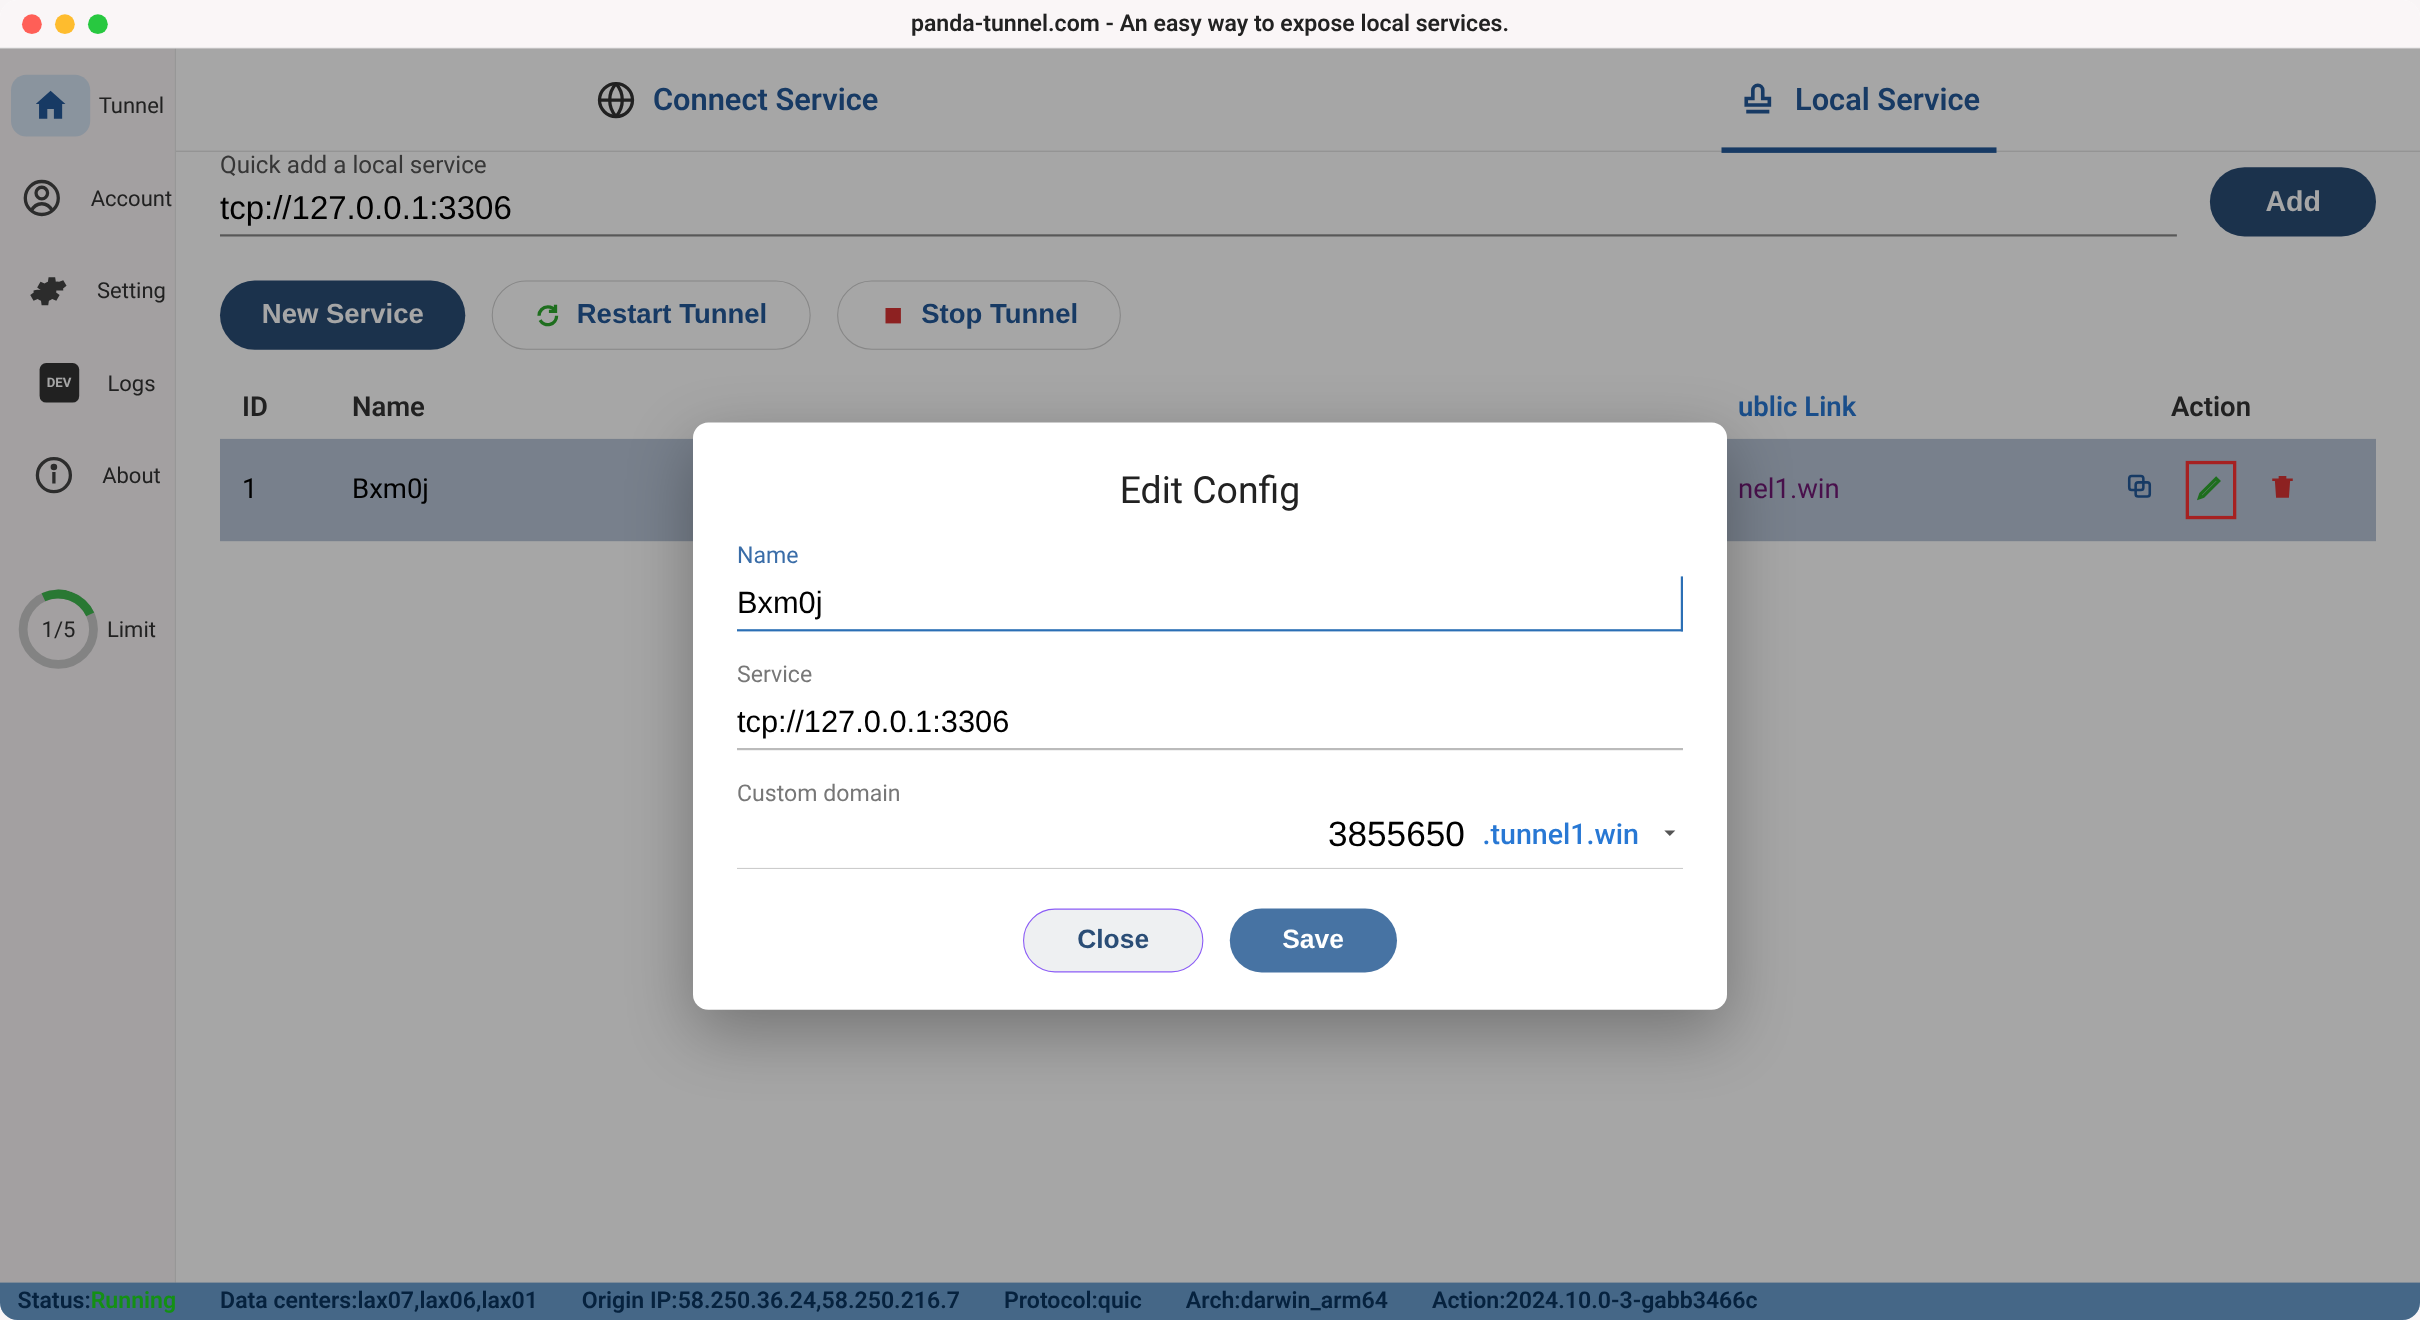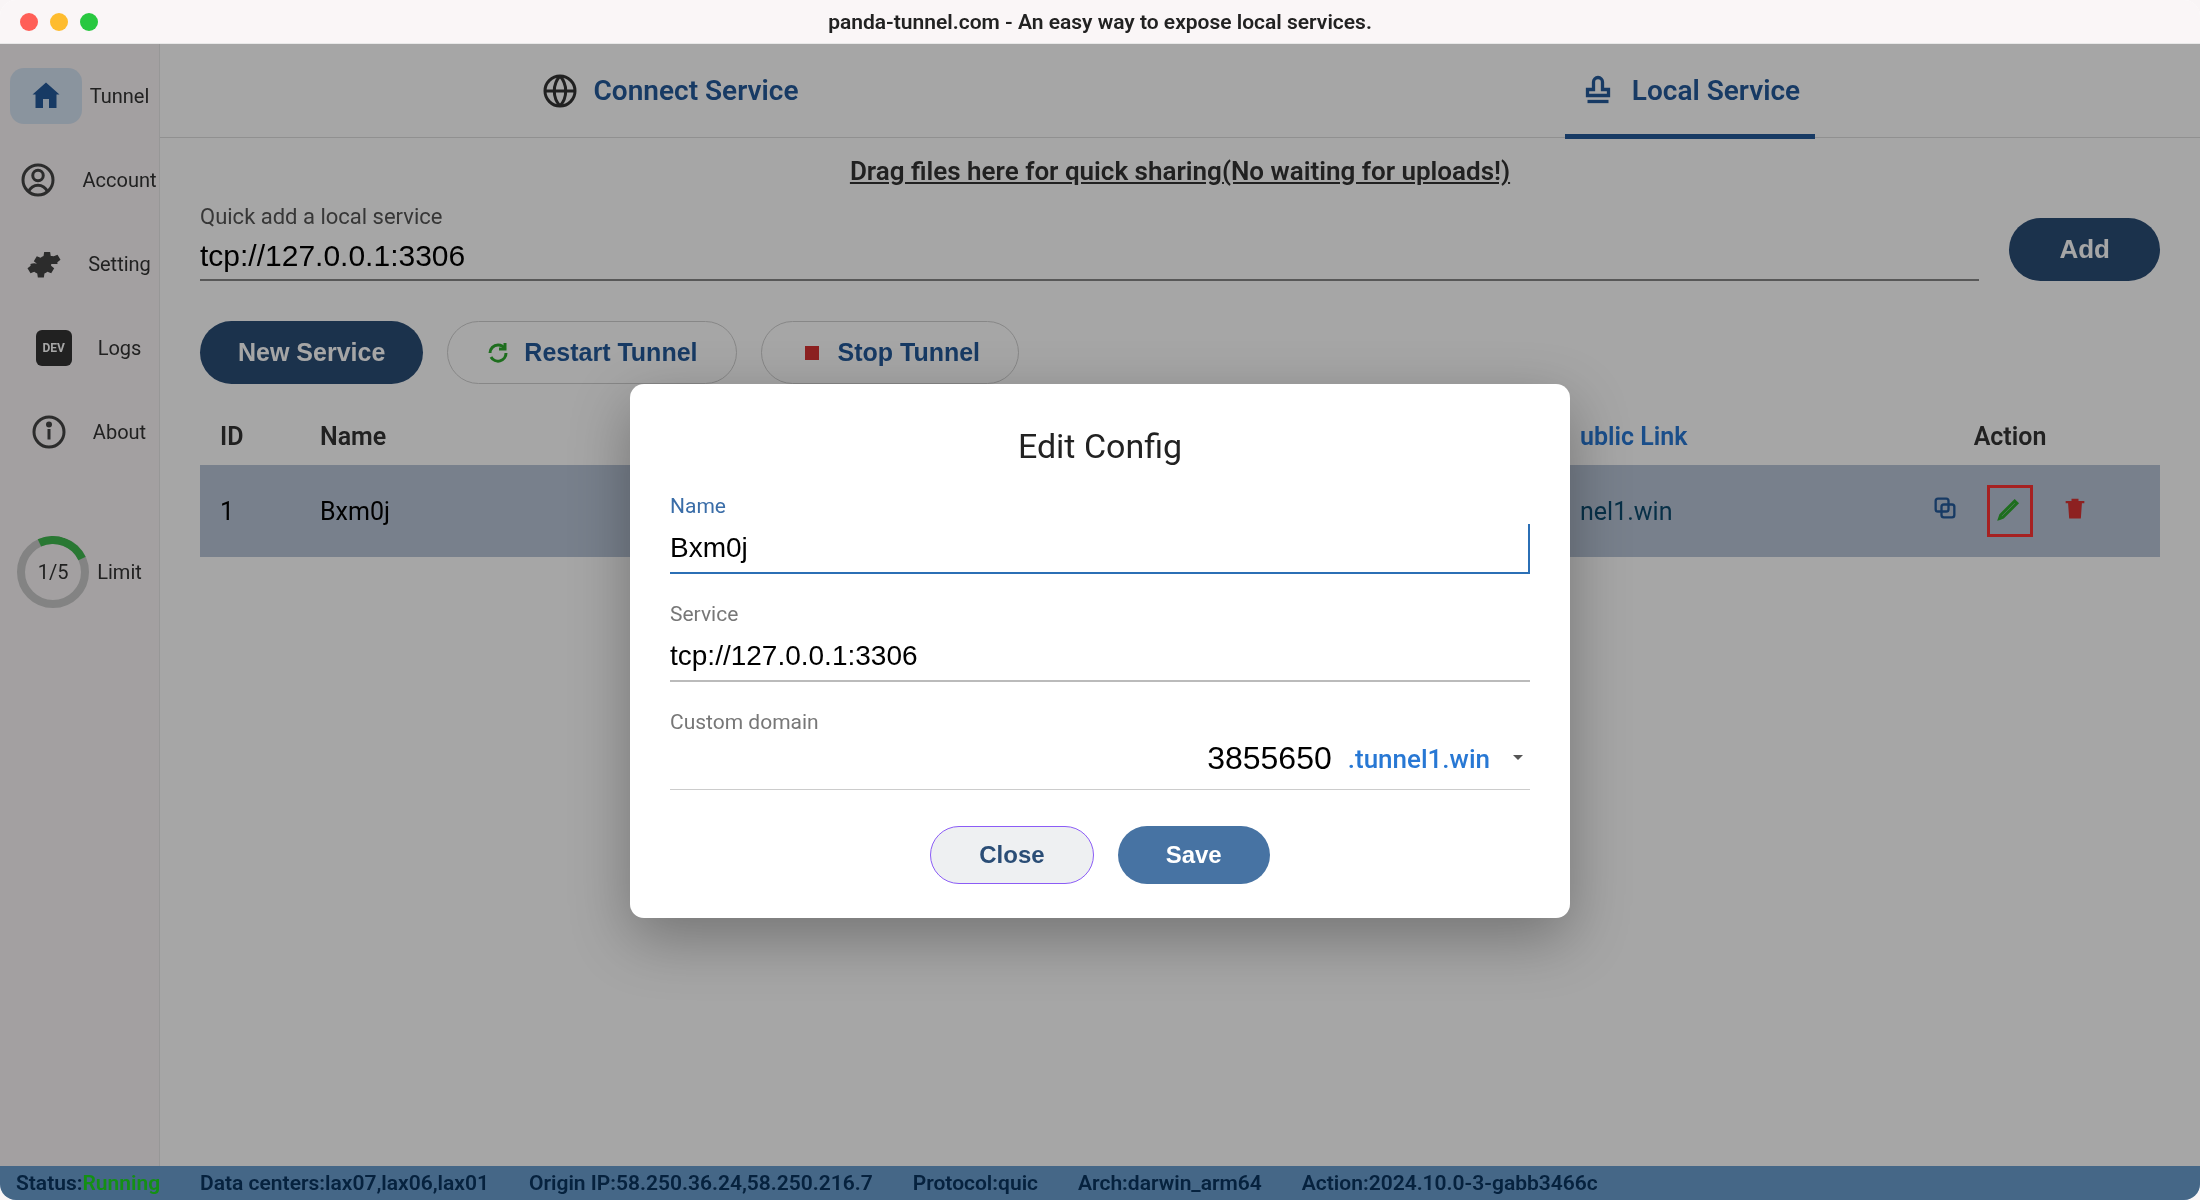--- a/index.html
+++ b/index.html
@@ -50,21 +50,21 @@
     .pill-outline .icon-box { width: 24px; height: 24px; }
     
     .table { padding: 0 40px; }
     .thead { display: flex; padding: 14px 20px; font-size: 25px; font-weight: 600; color: #333; }
     .col-id { width: 100px; }
     .col-name { width: 200px; }
     .col-mid { flex: 1; }
     .col-link { width: 300px; color: #2878d4; }
     .col-action { width: 260px; text-align: center; }
     .trow { display: flex; align-items: center; padding: 20px 20px; background: #b8c5d7; font-size: 25px; }
-    .trow .col-link { color: #0c4a6e; }
+    .trow .col-link { color: #701a75; }
     .action-icons { display: flex; gap: 28px; align-items: center; justify-content: center; }
     .action-icon { width: 28px; height: 28px; cursor: pointer; }
     .edit-highlight { border: 3px solid #ff3333; padding: 6px; }
     
     .statusbar { position: absolute; bottom: 0; left: 0; right: 0; height: 34px; background: #6a9ed0; display: flex; align-items: center; padding: 0 16px; gap: 40px; font-size: 21px; color: #0a3560; font-weight: 600; white-space: nowrap; overflow: hidden; }
     .statusbar .green { color: #1fdd1f; }
     .statusbar .val { color: #0a3560; }
     
     .overlay { position: absolute; inset: 44px 0 0 0; background: rgba(0,0,0,0.35); display: flex; align-items: flex-start; justify-content: center; padding-top: 340px; }
     .modal { width: 940px; background: #fff; border-radius: 14px; padding: 42px 40px 34px; box-shadow: 0 20px 60px rgba(0,0,0,0.3); }
@@ -165,21 +165,20 @@
         <div class="tab active">
           <span class="tab-icon">
             <svg viewBox="0 0 24 24" fill="none" stroke="#245a9a" stroke-width="2.2">
                 <path d="M9 11V6a3 3 0 016 0v5h4v4H5v-4h4z"></path>
                 <line x1="5" y1="19" x2="19" y2="19"></line>
               </svg>
           </span>
           <span>Local Service</span>
         </div>
       </div>
-      <div class="hint-bar">Drag files here for quick sharing(No waiting for uploads!)</div>
       <div class="quick-add">
         <div class="quick-input-wrap">
           <span class="quick-label">Quick add a local service</span>
           <input class="quick-input" value="tcp://127.0.0.1:3306" style="">
         </div>
         <button class="add-btn">Add</button>
       </div>
       <div class="btn-row">
         <button class="pill-btn pill-primary">New Service</button>
         <button class="pill-btn pill-outline">

